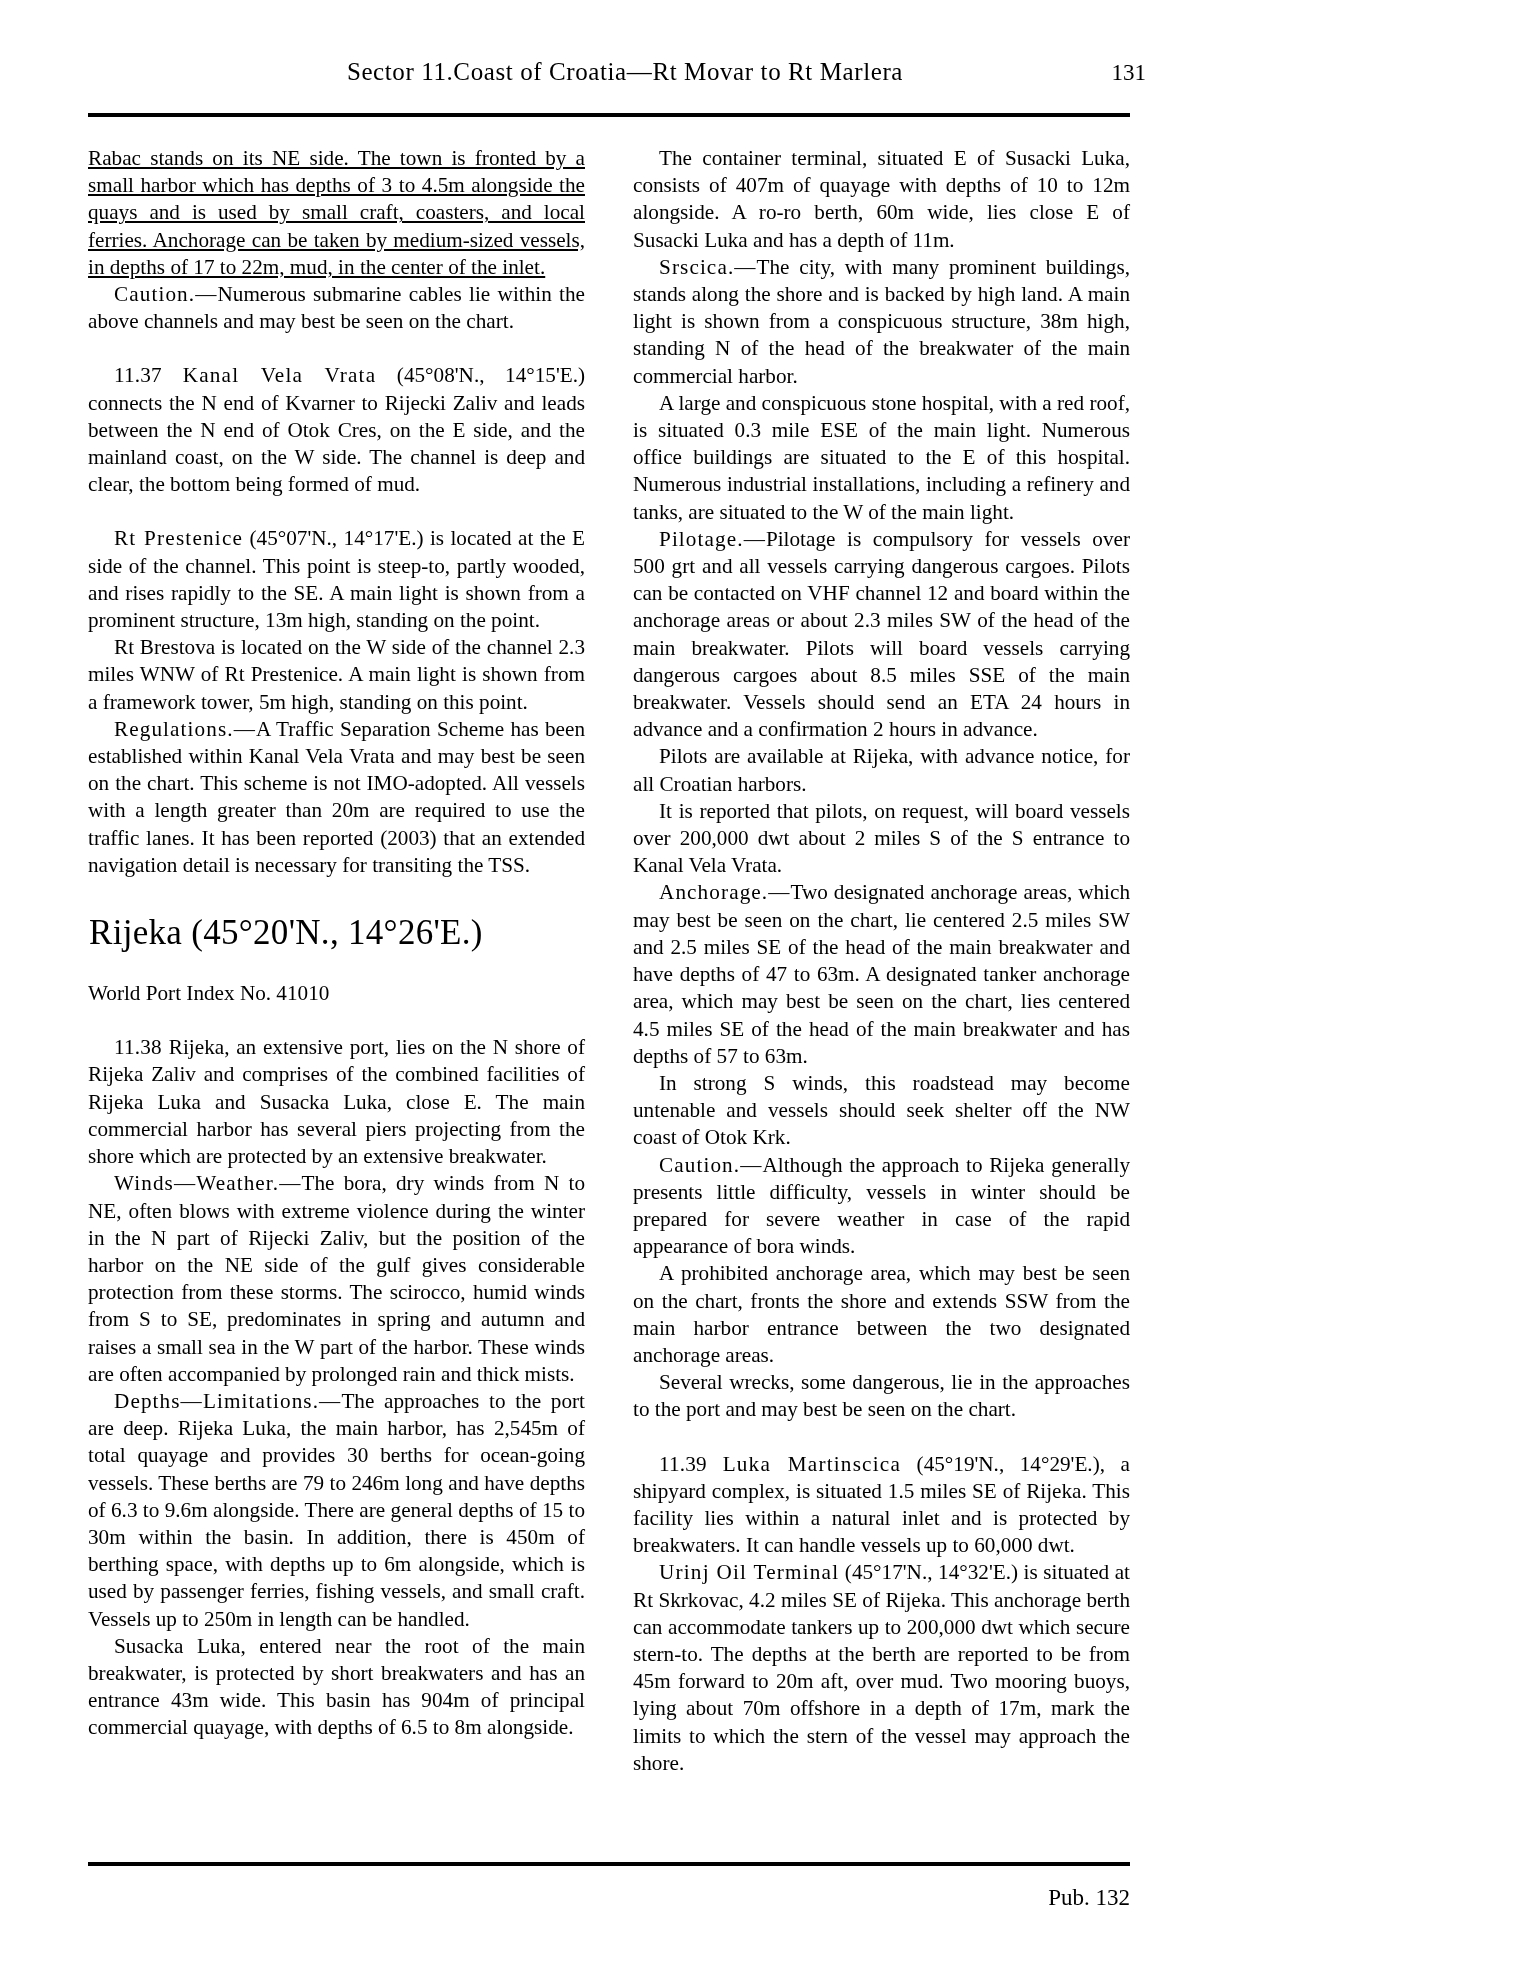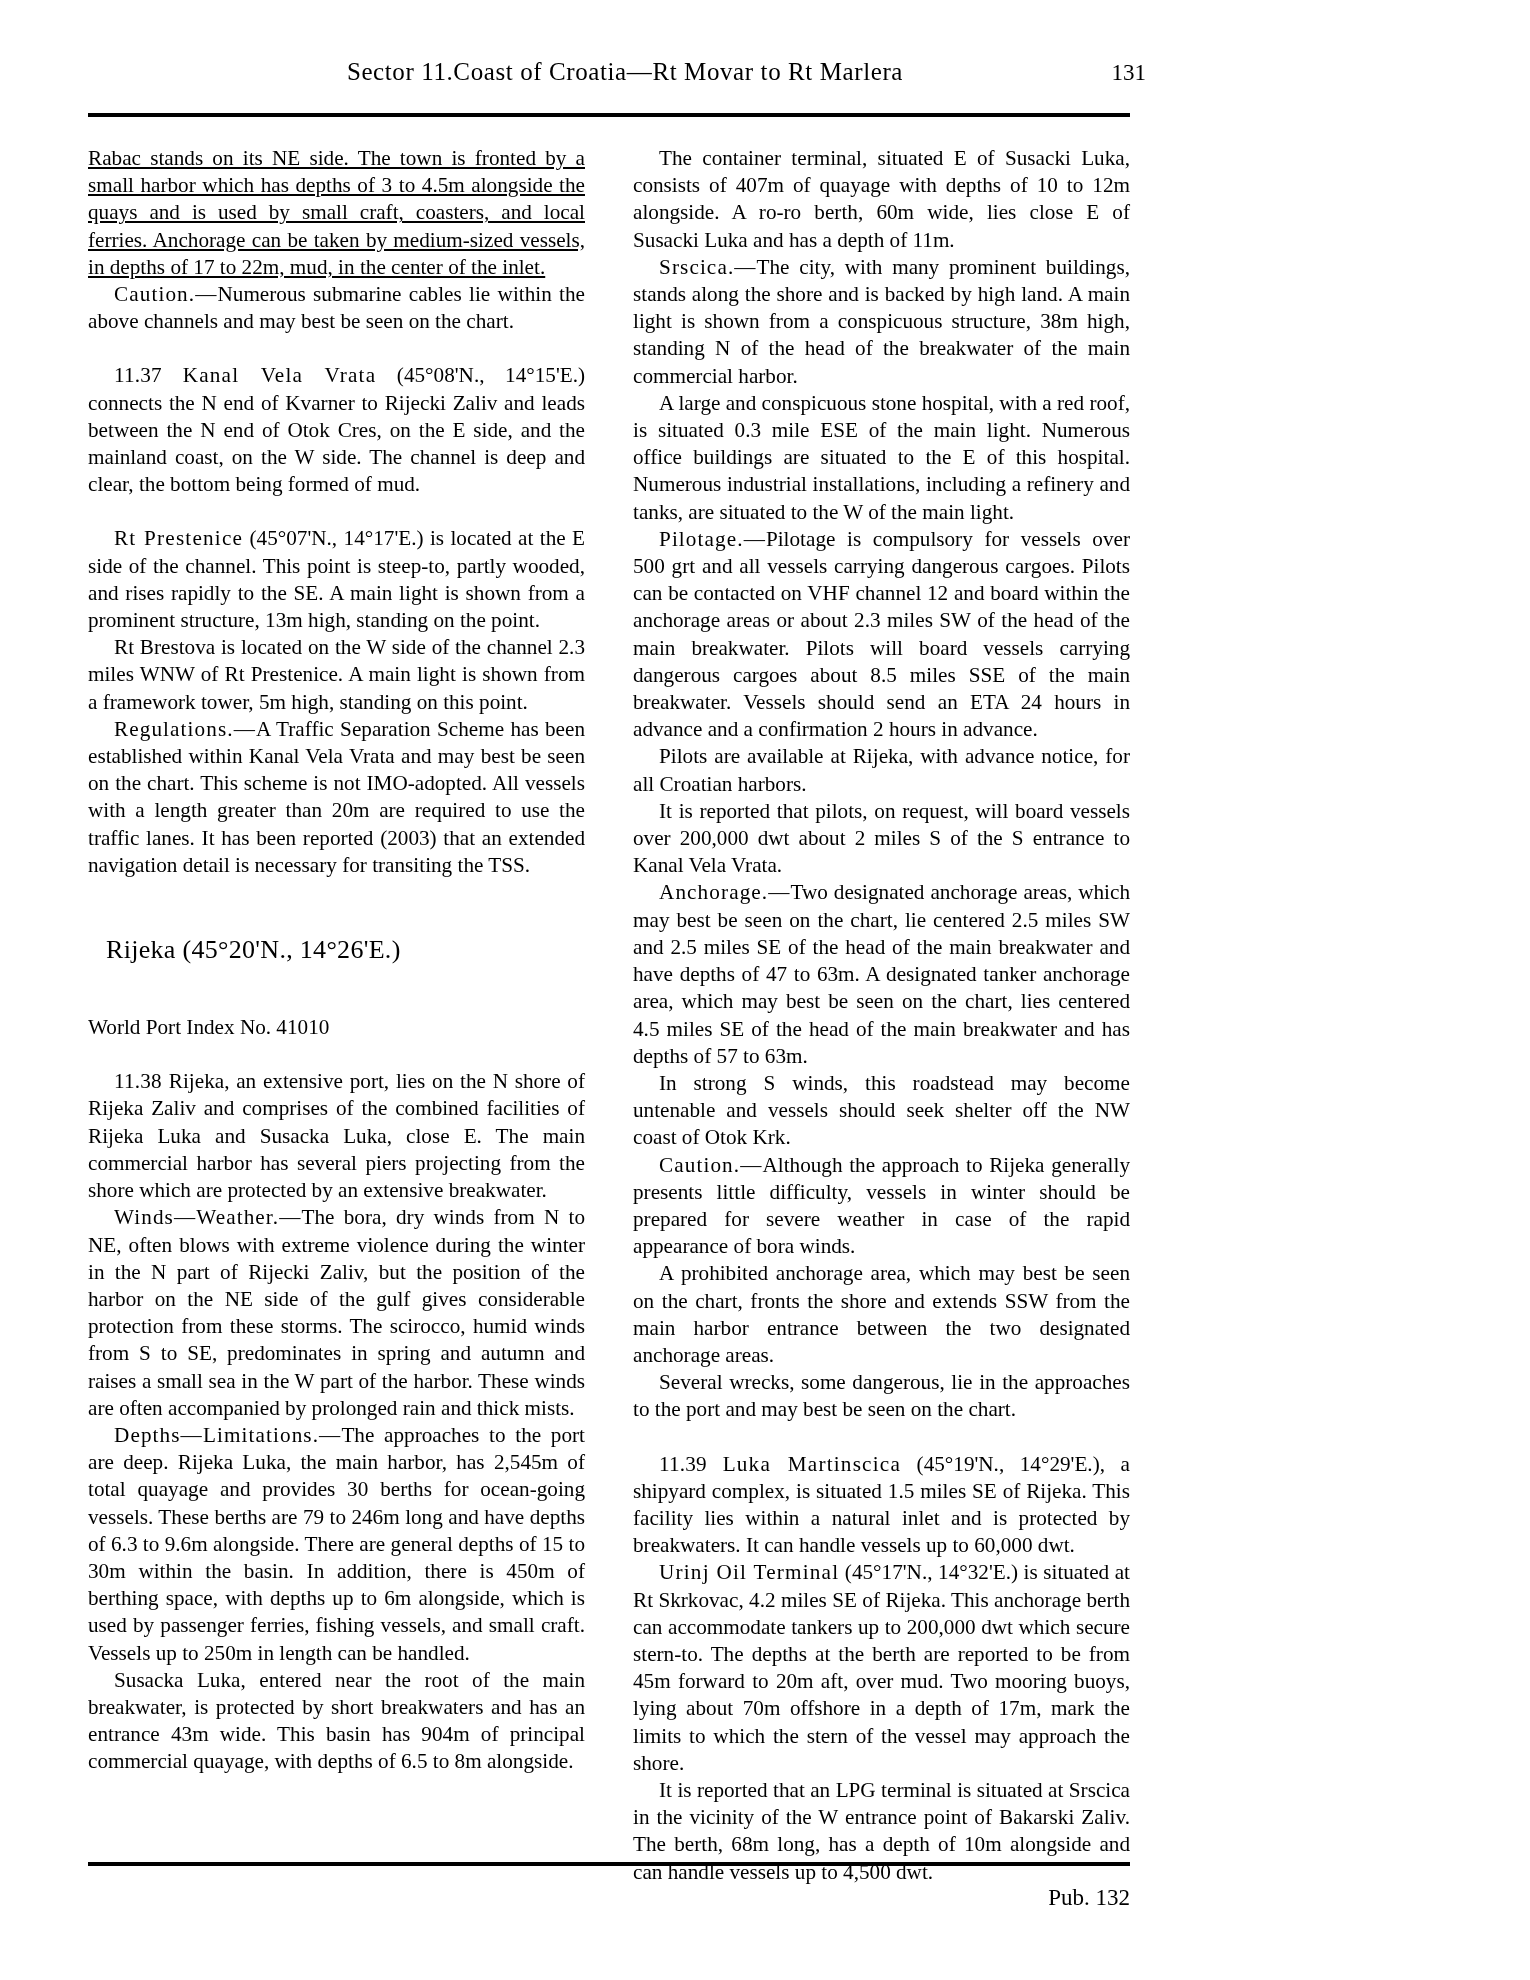--- a/index.html
+++ b/index.html
@@ -107,22 +107,22 @@
   }
   .secnum {
     letter-spacing: 0.2px;
   }
   .placename {
     letter-spacing: 1.2px;
     margin-top: 16px;
   }
 
   h2.porthead {
-    margin: 18px;
-    font-size: 26px;
+    margin: 1px;
+    font-size: 35px;
     line-height: 38px;
     font-weight: normal;
     letter-spacing: 0.3px;
     text-align: left;
   }
   p.wpi {
     margin: 0;
     font-size: 21.2px;
     line-height: 27.2px;
     text-align: left;
@@ -218,22 +218,19 @@
       </p>
 
       <p class="para">
         <span>Several wrecks, some dangerous, lie in the approaches to the port and may best be seen on the chart.</span>
       </p>
 
       <p class="para gap-before"><span class="secnum">11.39 </span><span class="placename">Luka Martinscica</span><span> (45°19'N., 14°29'E.), a shipyard complex, is situated 1.5 miles SE of Rijeka. This facility lies within a natural inlet and is protected by breakwaters. It can handle vessels up to 60,000 dwt.</span></p>
 
       <p class="para"><span class="placename">Urinj Oil Terminal</span><span> (45°17'N., 14°32'E.) is situated at Rt Skrkovac, 4.2 miles SE of Rijeka. This anchorage berth can accommodate tankers up to 200,000 dwt which secure stern-to. The depths at the berth are reported to be from 45m forward to 20m aft, over mud. Two mooring buoys, lying about 70m offshore in a depth of 17m, mark the limits to which the stern of the vessel may approach the shore.</span></p>
 
-      <p class="para">
-        <span>It is reported that an LPG terminal is situated at Srscica in the vicinity of the W entrance point of Bakarski Zaliv. The berth, 68m long, has a depth of 10m alongside and can handle vessels up to 4,500 dwt.</span>
-      </p>
     </div>
   </div>
 
   <div class="rule-bottom"></div>
   <div class="footer">Pub. 132</div>
 
 </div>
 
 </body></html>

